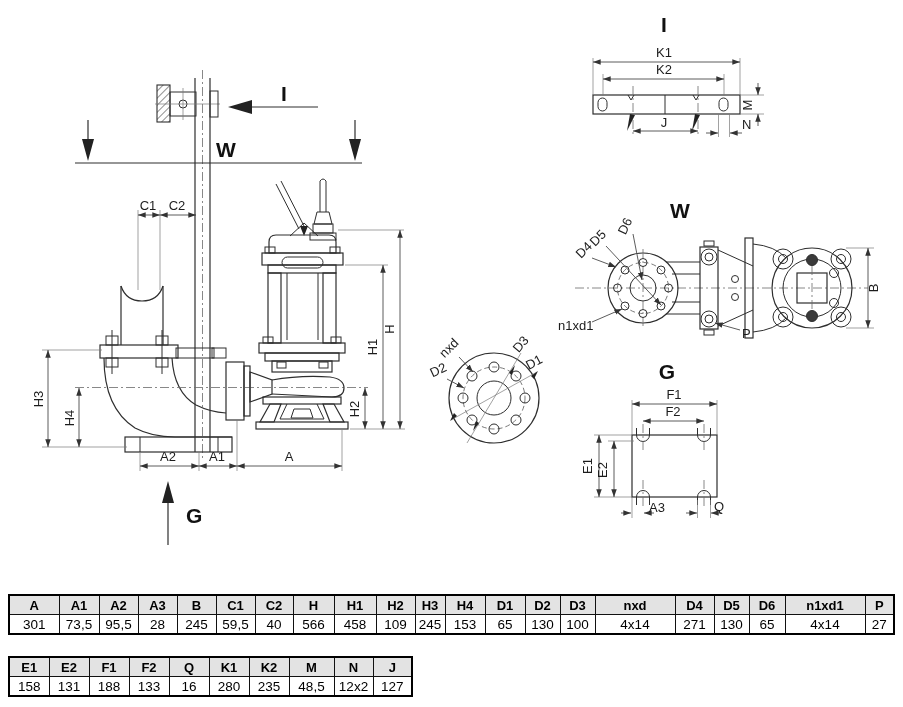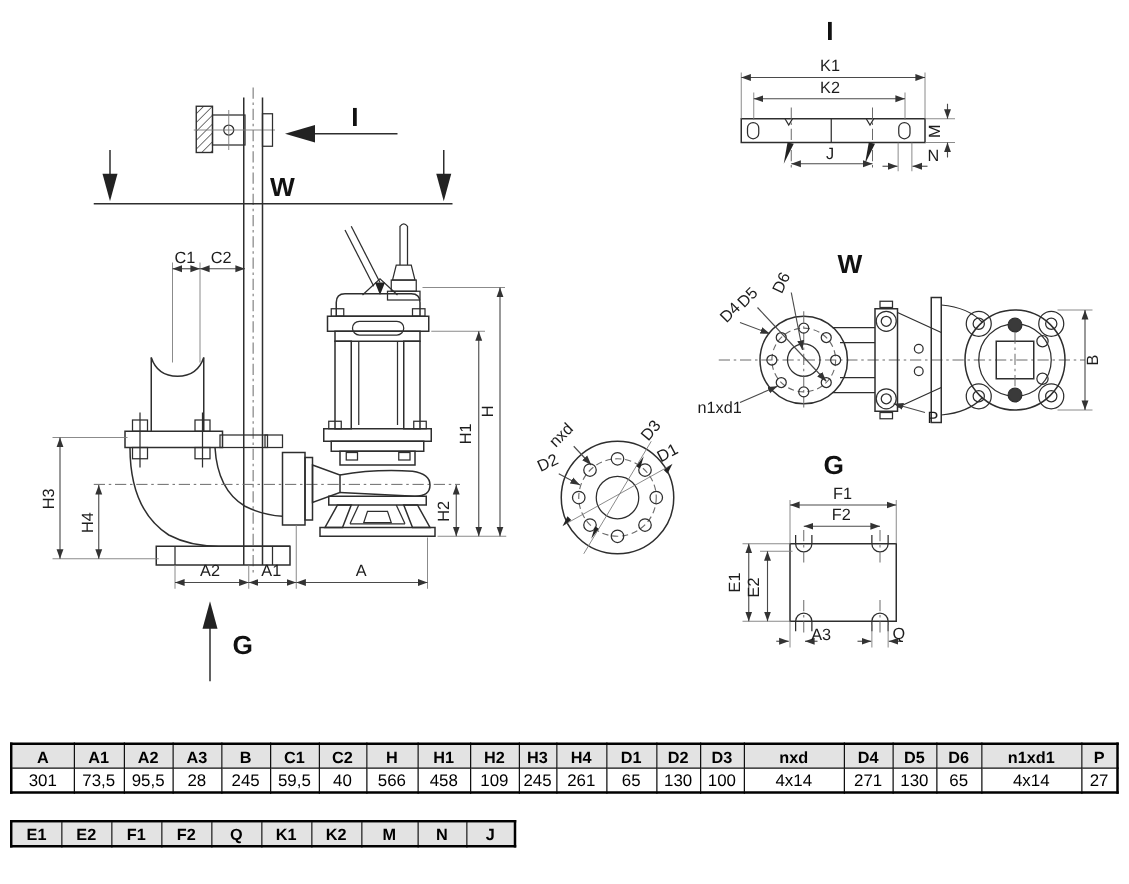--- a/index.html
+++ b/index.html
@@ -444,21 +444,21 @@
     <td>73,5</td>
     <td>95,5</td>
     <td>28</td>
     <td>245</td>
     <td>59,5</td>
     <td>40</td>
     <td>566</td>
     <td>458</td>
     <td>109</td>
     <td>245</td>
-    <td>261</td>
+    <td>153</td>
     <td>65</td>
     <td>130</td>
     <td>100</td>
     <td>4x14</td>
     <td>271</td>
     <td>130</td>
     <td>65</td>
     <td>4x14</td>
     <td>27</td>
   </tr>
@@ -484,14 +484,26 @@
     <th>E2</th>
     <th>F1</th>
     <th>F2</th>
     <th>Q</th>
     <th>K1</th>
     <th>K2</th>
     <th>M</th>
     <th>N</th>
     <th>J</th>
   </tr>
+  <tr>
+    <td>158</td>
+    <td>131</td>
+    <td>188</td>
+    <td>133</td>
+    <td>16</td>
+    <td>280</td>
+    <td>235</td>
+    <td>48,5</td>
+    <td>12x2</td>
+    <td>127</td>
+  </tr>
 </tbody>
   </table>
 
 </body></html>

